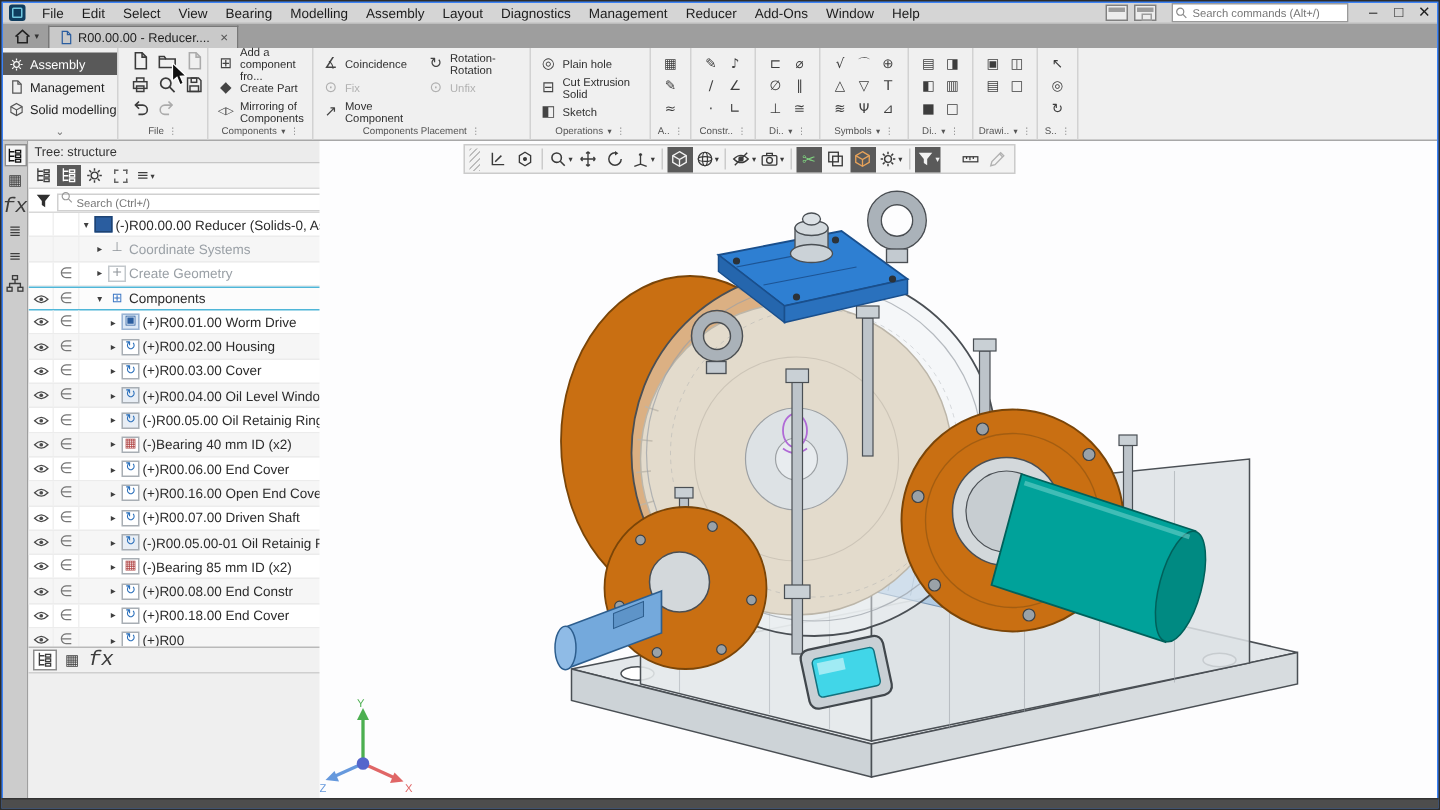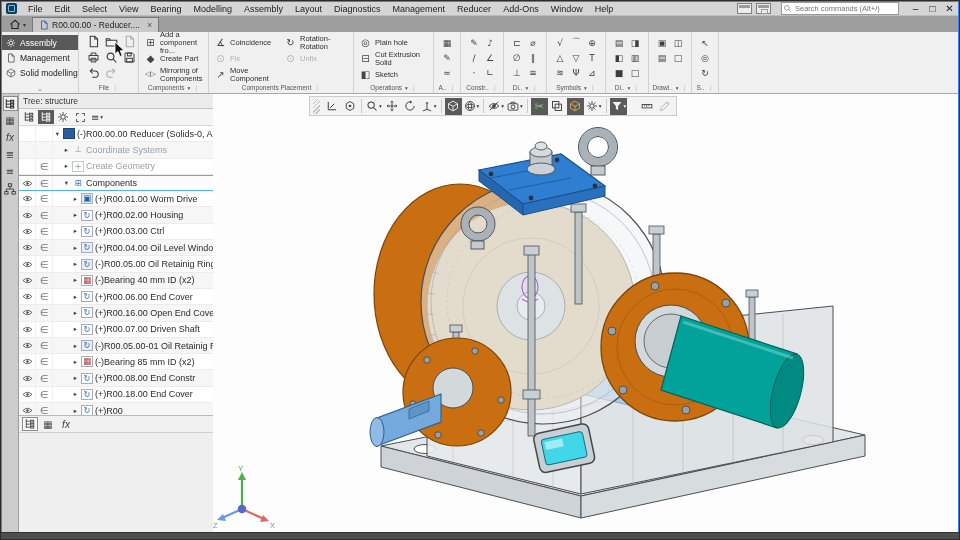--- a/index.html
+++ b/index.html
@@ -49,21 +49,21 @@
   .place-cols{display:flex;gap:6px}
   .place-col{display:flex;flex-direction:column}
   .mini-grid{display:grid;grid-auto-rows:15px;justify-items:center;align-items:center;color:#3d3d3d;font-size:9px}
   .mini-ic{width:15px;text-align:center}
 
   
   .leftcol{position:absolute;left:1px;top:93px;width:211px;bottom:7px;display:flex;background:#efefef}
   .strip{width:17px;background:#cccccc;border-right:1px solid #9f9f9f;display:flex;flex-direction:column;align-items:center;padding-top:2px;gap:2px;flex:none}
   .strip-btn{width:15px;height:15px;display:flex;align-items:center;justify-content:center;color:#3d3d3d;font-size:10px}
   .strip-btn.active{background:#f6f6f6;border:1px solid #8d8d8d;color:#111}
-  .fx{font-style:italic;font-family:Liberation Sans, sans-serif;font-size:10px}
+  .fx{font-style:italic;font-family:Liberation Mono, monospace;font-size:14px}
   .panel{flex:1;display:flex;flex-direction:column;background:#fff;border-right:1px solid #701a75}
   .panel-header{height:15px;background:#ececec;border-bottom:1px solid #c6c6c6;display:flex;align-items:center;font-size:8.5px;color:#333;padding:0 4px;flex:none}
   .panel-header .sp{flex:1}
   .panel-header svg{color:#555}
   .panel-toolbar{height:17px;background:#f4f4f4;border-bottom:1px solid #d8d8d8;display:flex;align-items:center;padding-left:2px;gap:1px;flex:none}
   .ptb-btn{min-width:16px;height:14px;display:flex;align-items:center;justify-content:center;color:#3d3d3d;font-size:10px;padding:0 1px}
   .ptb-btn.pressed{background:#5a5a5a;color:#fff}
   .mini-arr{font-size:5.5px;margin-left:1px}
   .dashbox{width:9px;height:9px;border:1px dashed #666}
   .search-row{height:16px;border-bottom:1px solid #d8d8d8;display:flex;align-items:center;padding:1px 3px;gap:3px;flex:none}
@@ -569,20 +569,33 @@
             </svg>
           </div>
           <div class="ptb-btn">
             <span class="dashbox"></span>
           </div>
           <div class="ptb-btn">
             <span class="glyph">≡</span>
             <span class="mini-arr">▾</span>
           </div>
         </div>
+      <div class="search-row">
+        <span class="funnel-btn">
+            <svg viewBox="0 0 16 16" width="12" height="12">
+              <use href="#s-funnel"></use>
+            </svg>
+          </span>
+        <span class="tree-search">
+          <svg viewBox="0 0 16 16" width="9" height="9">
+              <use href="#s-mag"></use>
+            </svg>
+          <input placeholder="Search (Ctrl+/)" style="">
+        </span>
+      </div>
       <div class="tree">
           <div class="trow">
             <span class="gut"></span>
             <span class="gut"></span>
             <span class="texp" style="margin-left: 0px;">▾</span>
             <span class="ticon glyph" style="background: rgb(42, 93, 159); color: rgb(255, 255, 255); border: 1px solid rgb(29, 67, 115);"></span>
             <span class="tlabel">(-)R00.00.00 Reducer (Solids-0, Assem</span>
           </div>
           <div class="trow alt muted">
             <span class="gut"></span>
@@ -643,21 +656,21 @@
             <span class="gut">
               <svg viewBox="0 0 16 16" width="11" height="11">
                 <use href="#s-eye"></use>
               </svg>
             </span>
             <span class="gut">
               <span class="elem">∈</span>
             </span>
             <span class="texp" style="margin-left: 18px;">▸</span>
             <span class="ticon glyph" style="background: rgb(255, 255, 255); color: rgb(42, 111, 187); border: 1px solid rgb(168, 174, 180);">↻</span>
-            <span class="tlabel">(+)R00.03.00 Ctrl</span>
+            <span class="tlabel">(+)R00.03.00 Cover</span>
           </div>
           <div class="trow alt">
             <span class="gut">
               <svg viewBox="0 0 16 16" width="11" height="11">
                 <use href="#s-eye"></use>
               </svg>
             </span>
             <span class="gut">
               <span class="elem">∈</span>
             </span>

